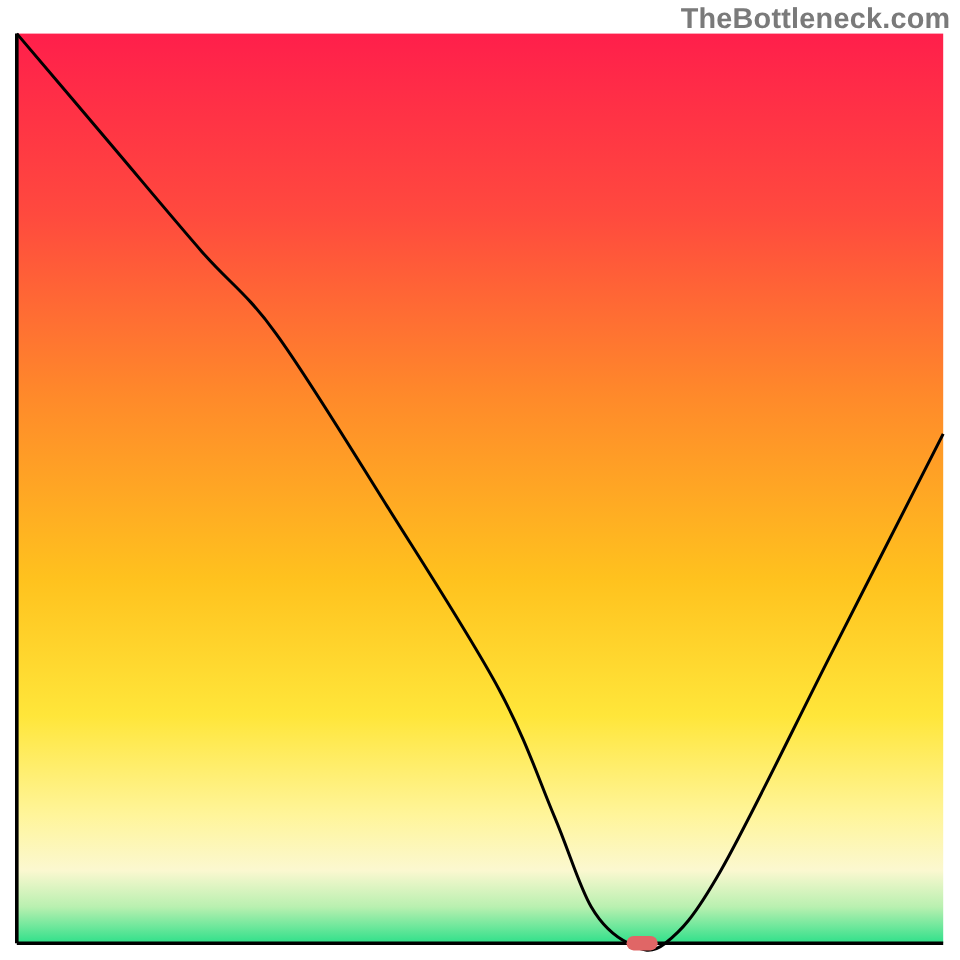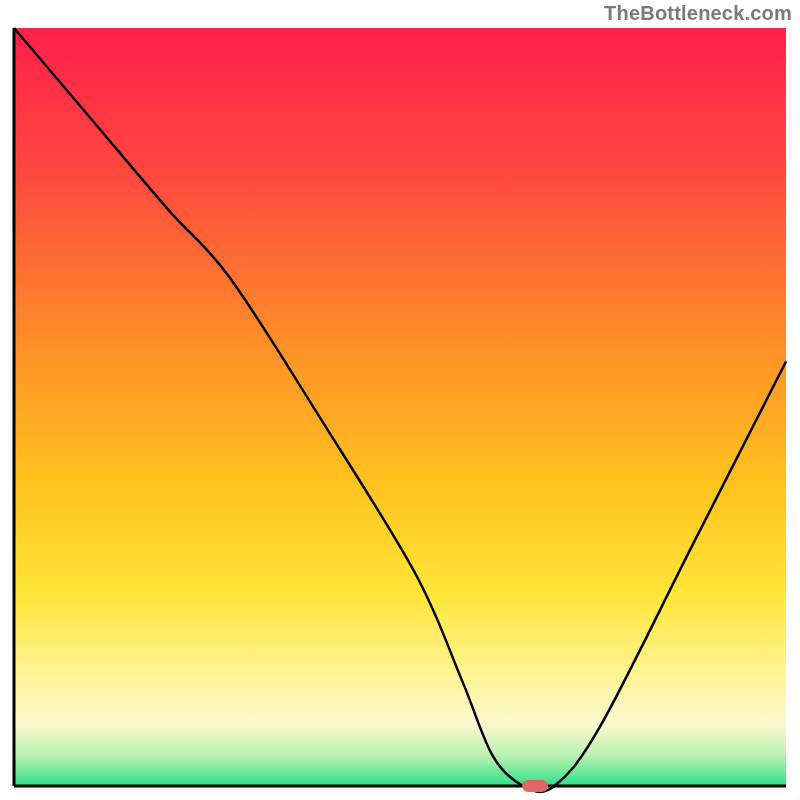--- a/index.html
+++ b/index.html
@@ -12,21 +12,21 @@
   }
   .container {
     position: relative;
     width: 800px;
     height: 800px;
   }
   .watermark {
     position: absolute;
     top: 2px;
     right: 8px;
-    font-size: 20px;
+    font-size: 24px;
     font-weight: 600;
     color: #7a7a7a;
     letter-spacing: 0.2px;
   }
   svg {
     display: block;
   }
 </style>
 </head>
 <body>

